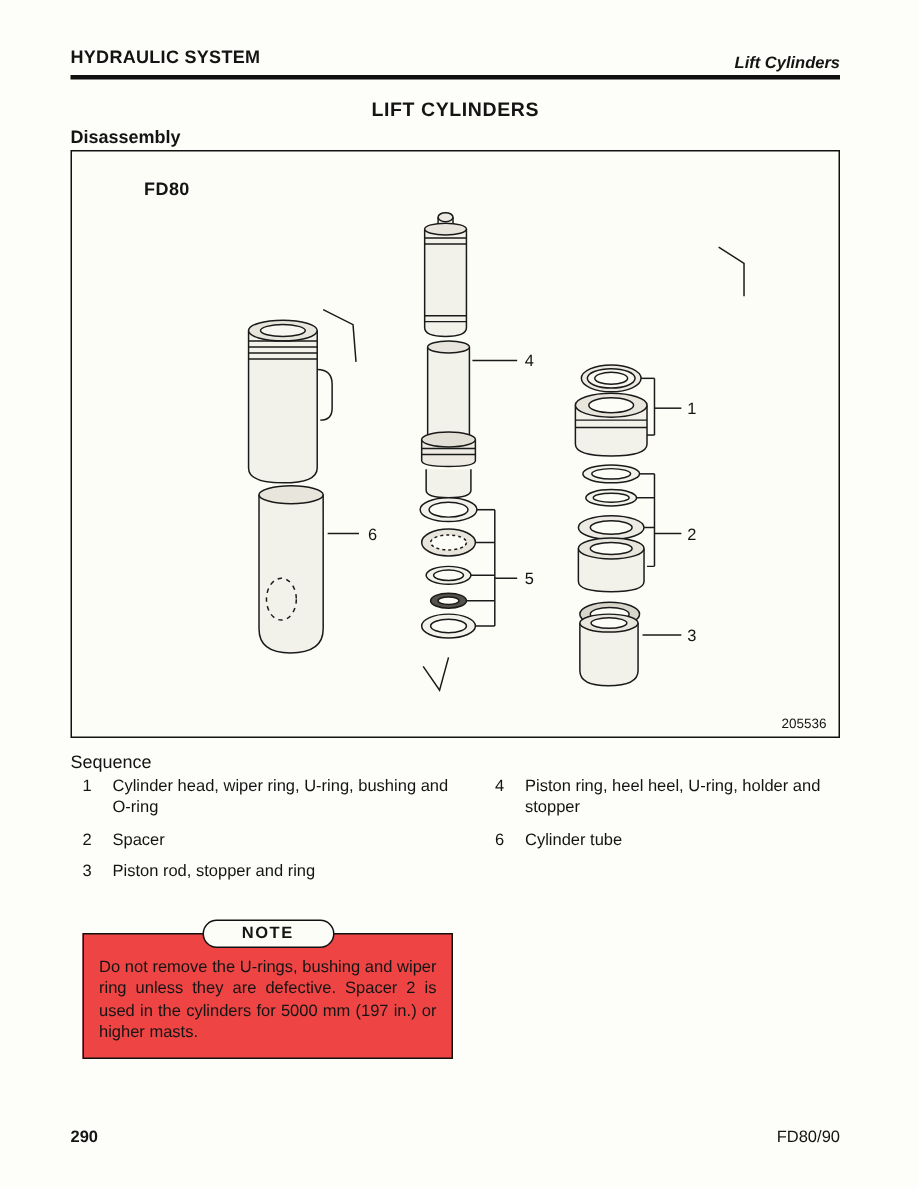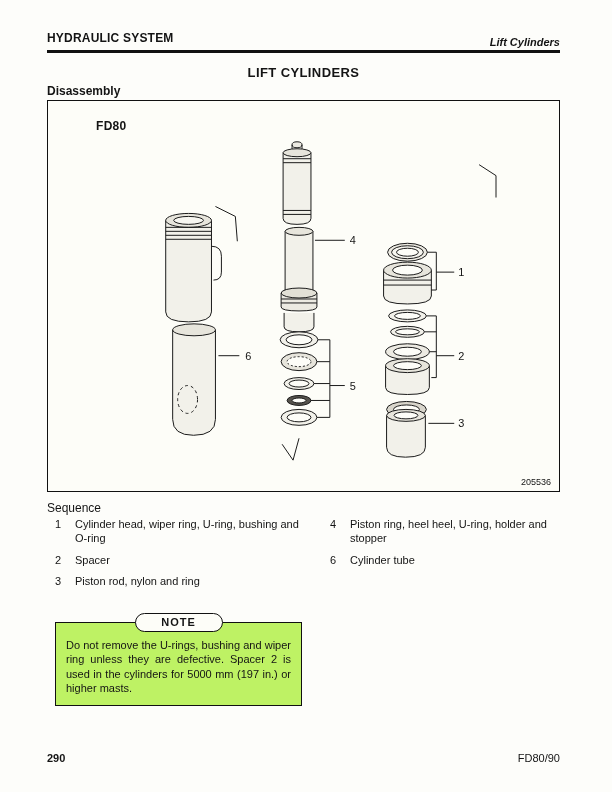--- a/index.html
+++ b/index.html
@@ -26,21 +26,21 @@
   .fig-svg{position:absolute;left:0;top:0;width:100%;height:100%;}
   .seq-heading{position:absolute;left:47px;top:501px;font-size:12px;font-weight:normal;}
   .seq-col{position:absolute;font-size:11px;line-height:1.25;}
   .seq-col-left{left:55px;top:518px;width:252px;}
   .seq-col-right{left:330px;top:518px;width:232px;}
   .seq-item{display:flex;gap:10px;margin-bottom:8px;}
   .seq-num{flex:0 0 10px;}
   .seq-text{flex:1;}
   .note-box{
     position:absolute;left:55px;top:622px;width:247px;
-    border:1.6px solid #111;box-sizing:border-box;background:#bef264;
+    border:1.6px solid #111;box-sizing:border-box;background:#ef4444;
   }
   .note-tab{
     position:absolute;left:50%;top:-10px;transform:translateX(-50%);
     width:88px;height:19px;line-height:17px;
     border:1.6px solid #111;border-radius:10px;background:#fdfdf8;
     text-align:center;font-size:11px;font-weight:bold;letter-spacing:1px;
     box-sizing:border-box;
   }
   .note-text{
     padding:15px 10px 10px 10px;
@@ -195,21 +195,21 @@
     <div class="seq-item">
       <span class="seq-num">1</span>
       <span class="seq-text">Cylinder head, wiper ring, U-ring, bushing and O-ring</span>
     </div>
     <div class="seq-item">
       <span class="seq-num">2</span>
       <span class="seq-text">Spacer</span>
     </div>
     <div class="seq-item">
       <span class="seq-num">3</span>
-      <span class="seq-text">Piston rod, nylon and ring</span>
+      <span class="seq-text">Piston rod, stopper and ring</span>
     </div>
   </div>
 
   <div class="seq-col seq-col-right">
     <div class="seq-item">
       <span class="seq-num">4</span>
       <span class="seq-text">Piston ring, heel heel, U-ring, holder and stopper</span>
     </div>
     <div class="seq-item">
       <span class="seq-num">6</span>

